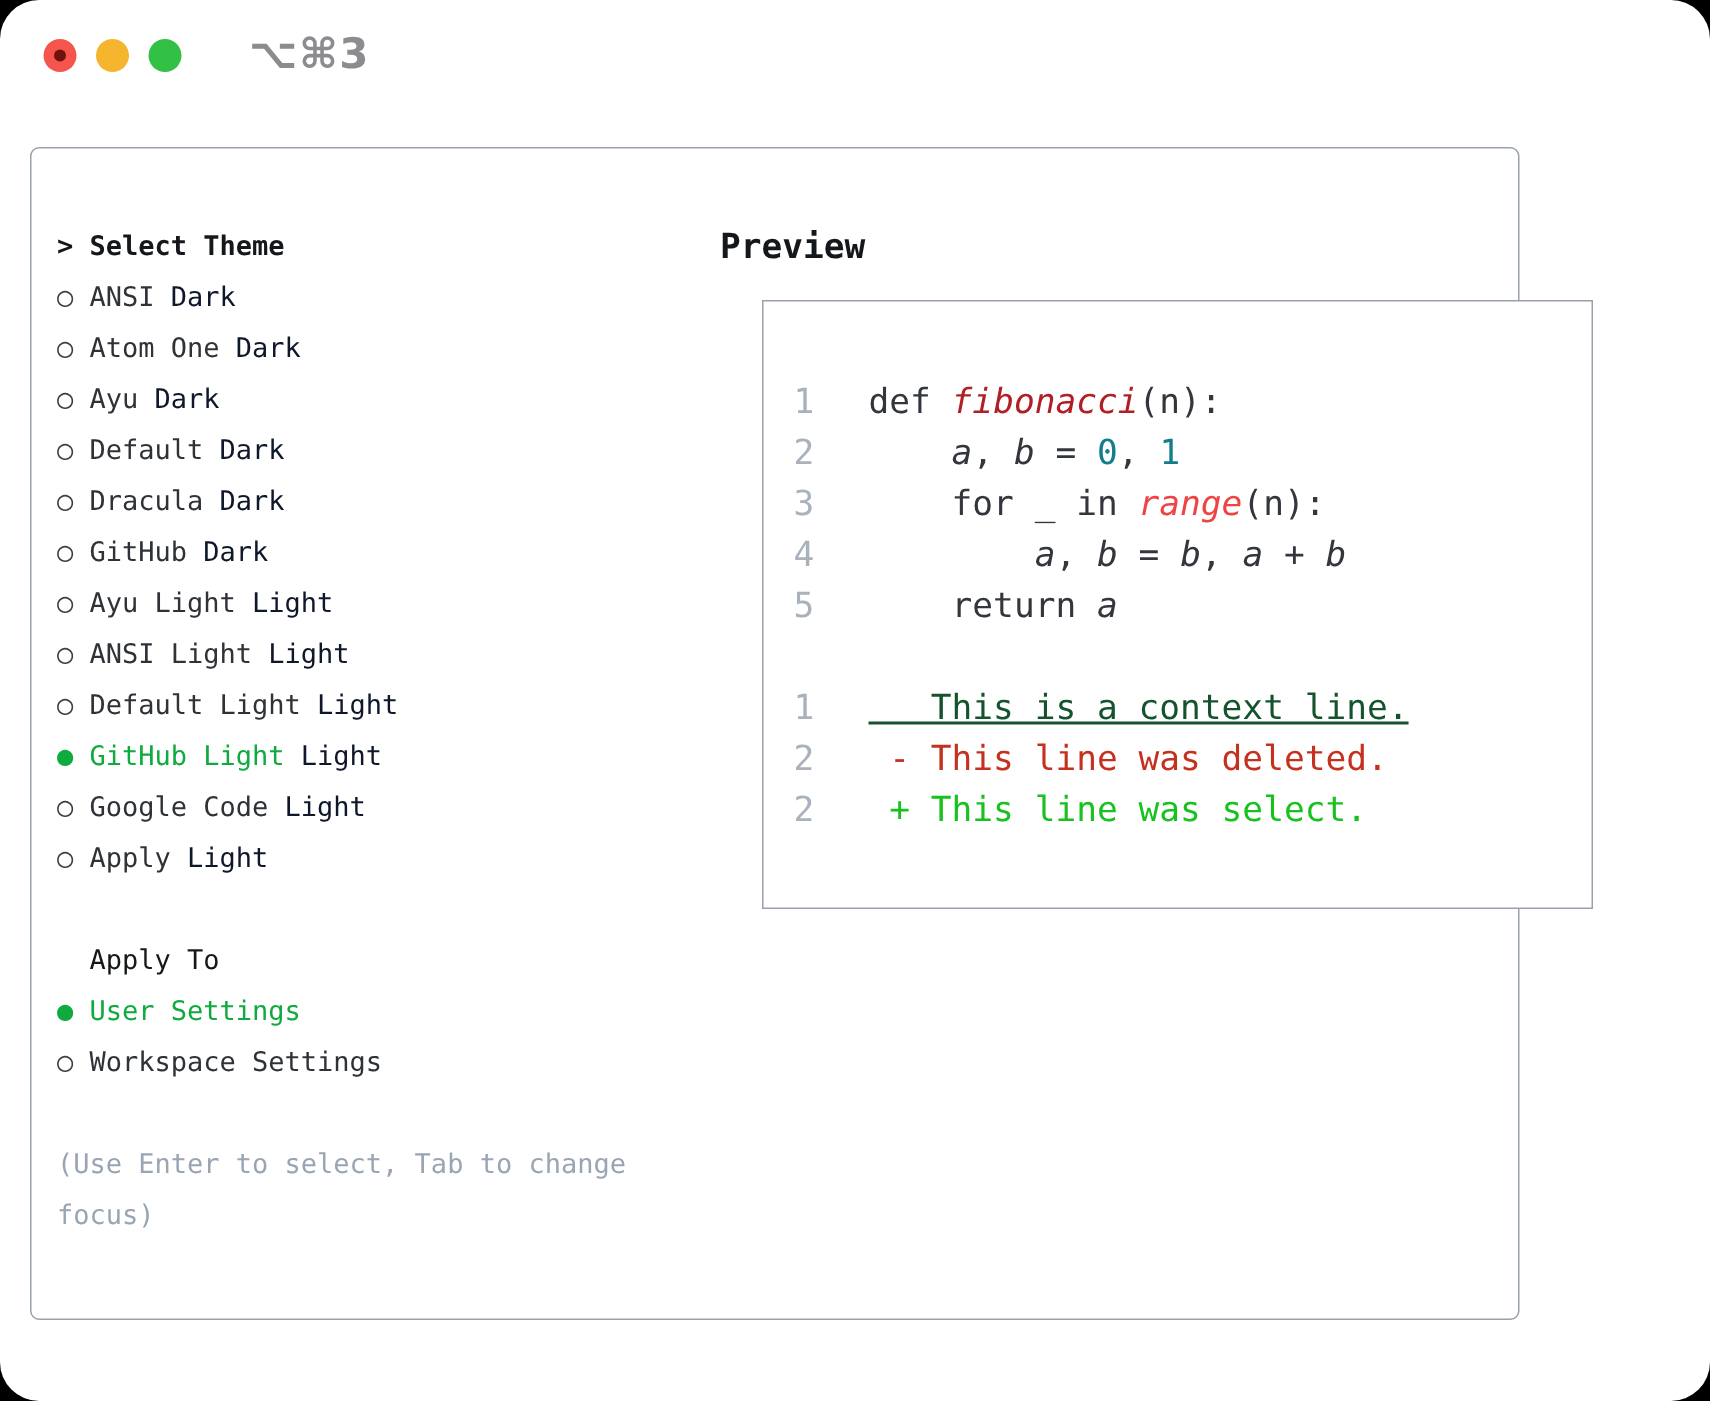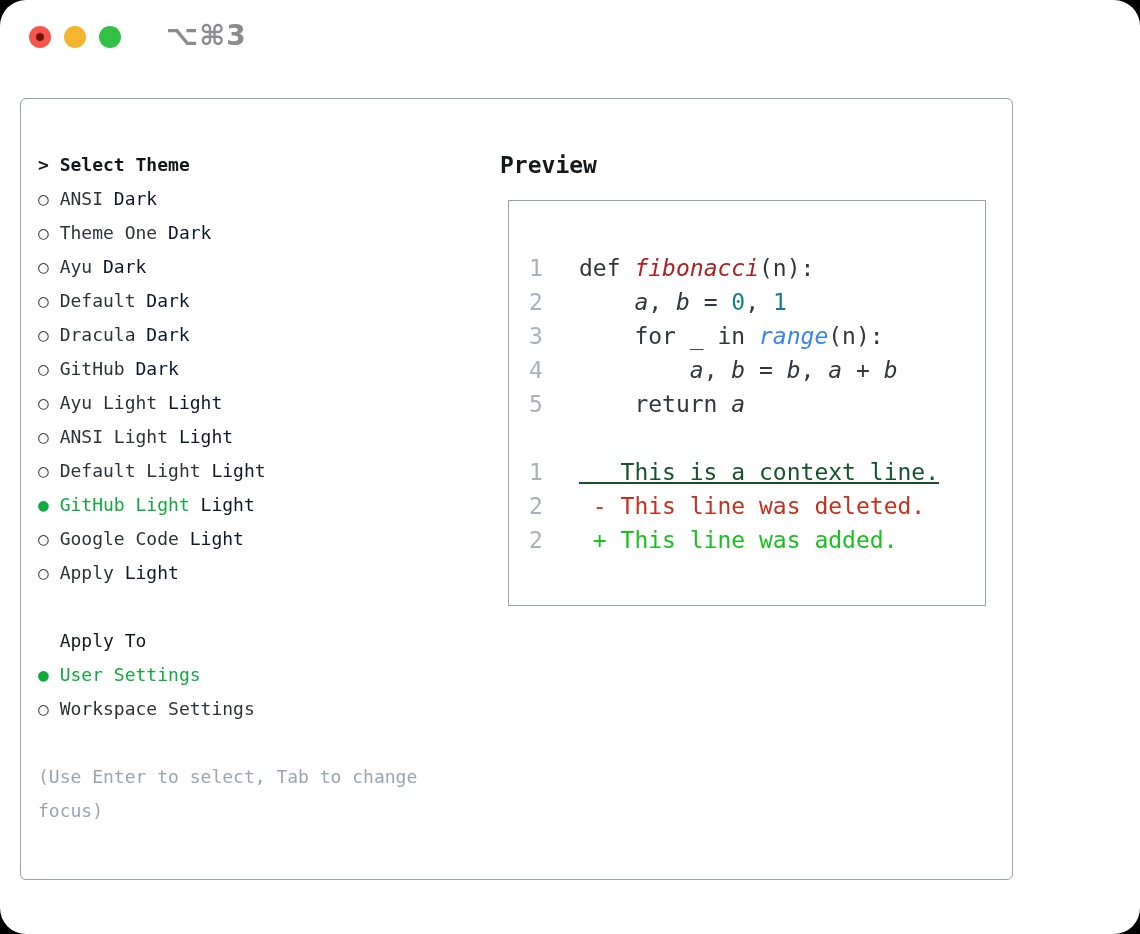--- a/index.html
+++ b/index.html
@@ -31,31 +31,31 @@
   .theme-item.selected .bullet{color:#10ab3e;}
   .theme-item.selected .name{color:#10ab3e;}
   .tag{color:#0f172a;margin-left:1ch;}
   .apply-header{color:#15181b;}
   .apply-item .bullet{color:#3c4043;}
   .apply-item.selected .bullet,.apply-item.selected .name{color:#10ab3e;}
   .spacer{height:34px;}
   .hint{color:#9aa5b3;white-space:normal;line-height:34px;}
 
   
-  .preview-header{position:absolute;left:500px;top:148px;font-size:23px;line-height:34px;
+  .preview-header{position:absolute;left:480px;top:148px;font-size:23px;line-height:34px;
                   font-weight:bold;color:#15181b;}
-  .preview-box{position:absolute;left:508px;top:200px;width:478px;height:406px;
+  .preview-box{position:absolute;left:508px;top:200px;width:554px;height:406px;
                border:1.5px solid #98a1ac;background:#fff;box-sizing:border-box;
                padding:50px 0 17px 20px;font-size:23px;line-height:34px;}
   .code-row{height:34px;white-space:pre;}
   .ln{display:inline-block;width:50px;color:#a9b2bc;}
   .tok-plain{color:#33373d;}
   .tok-func{color:#b01f24;font-style:italic;}
   .tok-num{color:#137e8b;}
-  .tok-builtin{color:#3b82f6;font-style:italic;}
+  .tok-builtin{color:#ef4444;font-style:italic;}
   .tok-var{color:#33373d;font-style:italic;}
   .tok-context{color:#14532d;text-decoration:underline;}
   .tok-removed{color:#c5311f;margin-top:32px;}
   .tok-added{color:#18c21e;}
 </style>
 </head>
 <body>
 
 <div class="stage">
   <div class="window">
@@ -71,21 +71,21 @@
       <div class="win-title">⌥⌘3</div>
     </div>
 
     <div class="panel"></div>
 
     <div class="left-col">
       <div class="row header-row"><span class="prefix">&gt;</span><span class="header-text">Select Theme</span></div>
       <div id="theme-list">
   <div class="row theme-item"><span class="bullet">○</span><span class="name">ANSI</span><span class="tag">Dark</span></div>
 
-  <div class="row theme-item"><span class="bullet">○</span><span class="name">Theme One</span><span class="tag">Dark</span></div>
+  <div class="row theme-item"><span class="bullet">○</span><span class="name">Atom One</span><span class="tag">Dark</span></div>
 
   <div class="row theme-item"><span class="bullet">○</span><span class="name">Ayu</span><span class="tag">Dark</span></div>
 
   <div class="row theme-item"><span class="bullet">○</span><span class="name">Default</span><span class="tag">Dark</span></div>
 
   <div class="row theme-item"><span class="bullet">○</span><span class="name">Dracula</span><span class="tag">Dark</span></div>
 
   <div class="row theme-item"><span class="bullet">○</span><span class="name">GitHub</span><span class="tag">Dark</span></div>
 
   <div class="row theme-item"><span class="bullet">○</span><span class="name">Ayu Light</span><span class="tag">Light</span></div>
@@ -122,17 +122,17 @@
   <div class="code-row"><span class="ln">4</span><span class="content"><span class="tok-plain">        </span><span class="tok-var">a</span><span class="tok-plain">, </span><span class="tok-var">b</span><span class="tok-plain"> = </span><span class="tok-var">b</span><span class="tok-plain">, </span><span class="tok-var">a</span><span class="tok-plain"> + </span><span class="tok-var">b</span></span></div>
 
   <div class="code-row"><span class="ln">5</span><span class="content"><span class="tok-plain">    return </span><span class="tok-var">a</span></span></div>
 
   <div class="code-row"><span class="ln"></span><span class="content"></span></div>
 
   <div class="code-row"><span class="ln">1</span><span class="content"><span class="tok-context">   This is a context line.</span></span></div>
 
   <div class="code-row"><span class="ln">2</span><span class="content"><span class="tok-removed"> - This line was deleted.</span></span></div>
 
-  <div class="code-row"><span class="ln">2</span><span class="content"><span class="tok-added"> + This line was added.</span></span></div>
+  <div class="code-row"><span class="ln">2</span><span class="content"><span class="tok-added"> + This line was select.</span></span></div>
 </div>
 
   </div>
 </div>
 
 </body></html>

